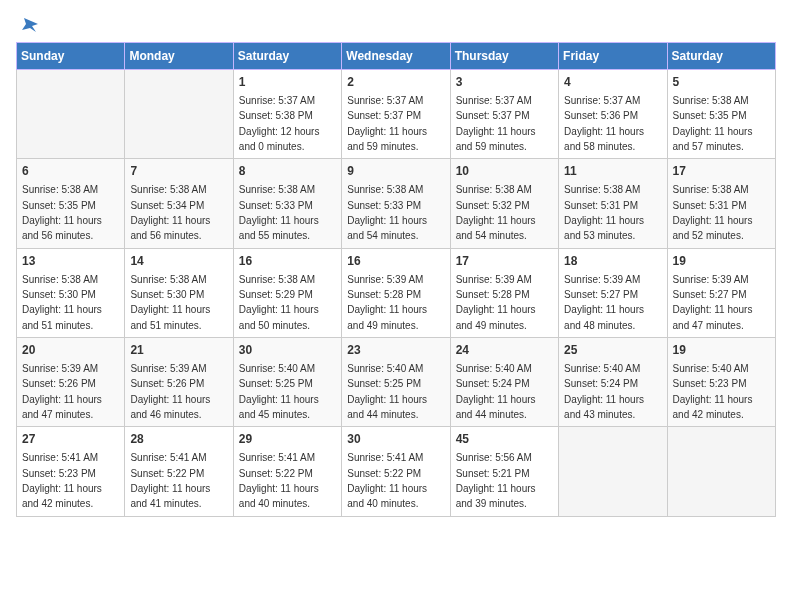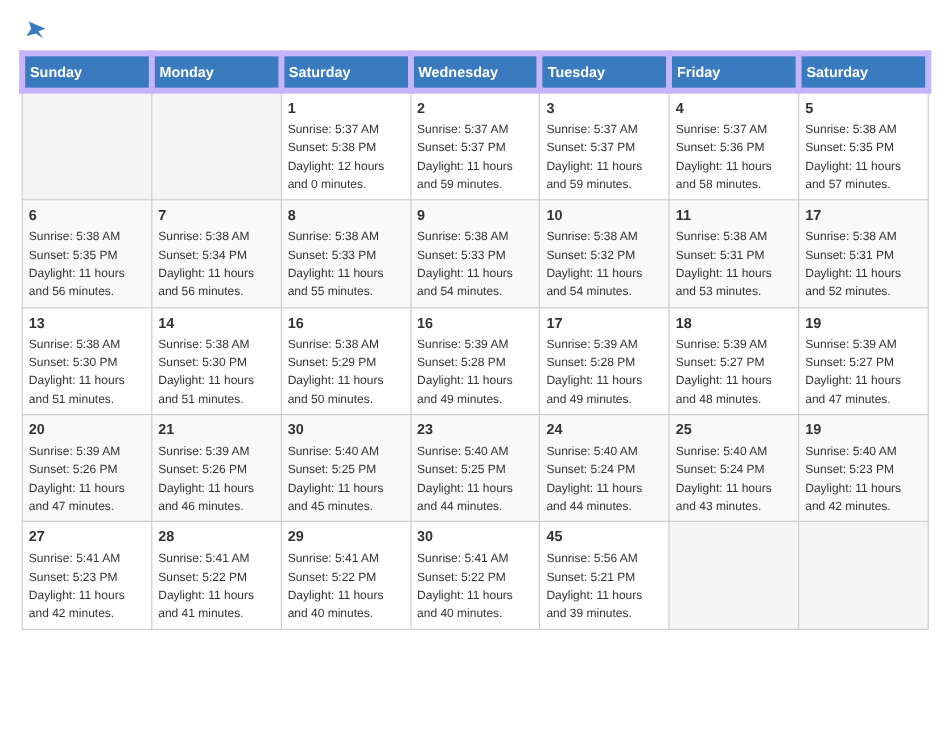--- a/index.html
+++ b/index.html
@@ -38,21 +38,21 @@
       border-collapse: collapse;
       font-size: 11px;
     }
     thead tr th {
       background-color: #3a7abf;
       color: #fff;
       padding: 6px 4px;
       text-align: left;
       font-size: 12px;
       font-weight: bold;
-      border: 5px solid #c4b5fd;
+      border: 1px solid #c4b5fd;
     }
     tbody tr td {
       vertical-align: top;
       padding: 4px 5px;
       border: 1px solid #ccc;
       min-height: 70px;
       height: 80px;
       width: calc(100% / 7);
       background: #fff;
       color: #333;
@@ -96,21 +96,21 @@
   </div>
 </div>
 
 <table>
   <thead>
     <tr>
     <th>Sunday</th>
         <th>Monday</th>
         <th>Saturday</th>
         <th>Wednesday</th>
-        <th>Tuesday</th>
+        <th>Thursday</th>
         <th>Friday</th>
         <th>Saturday</th>
       </tr>
   </thead>
   <tbody>
   <tr>
         <td class="empty-cell"></td>
         <td class="empty-cell"></td>
         <td><span class="day-num">1</span><span class="day-info" style="white-space: pre-line;">Sunrise: 5:37 AM
 Sunset: 5:38 PM

